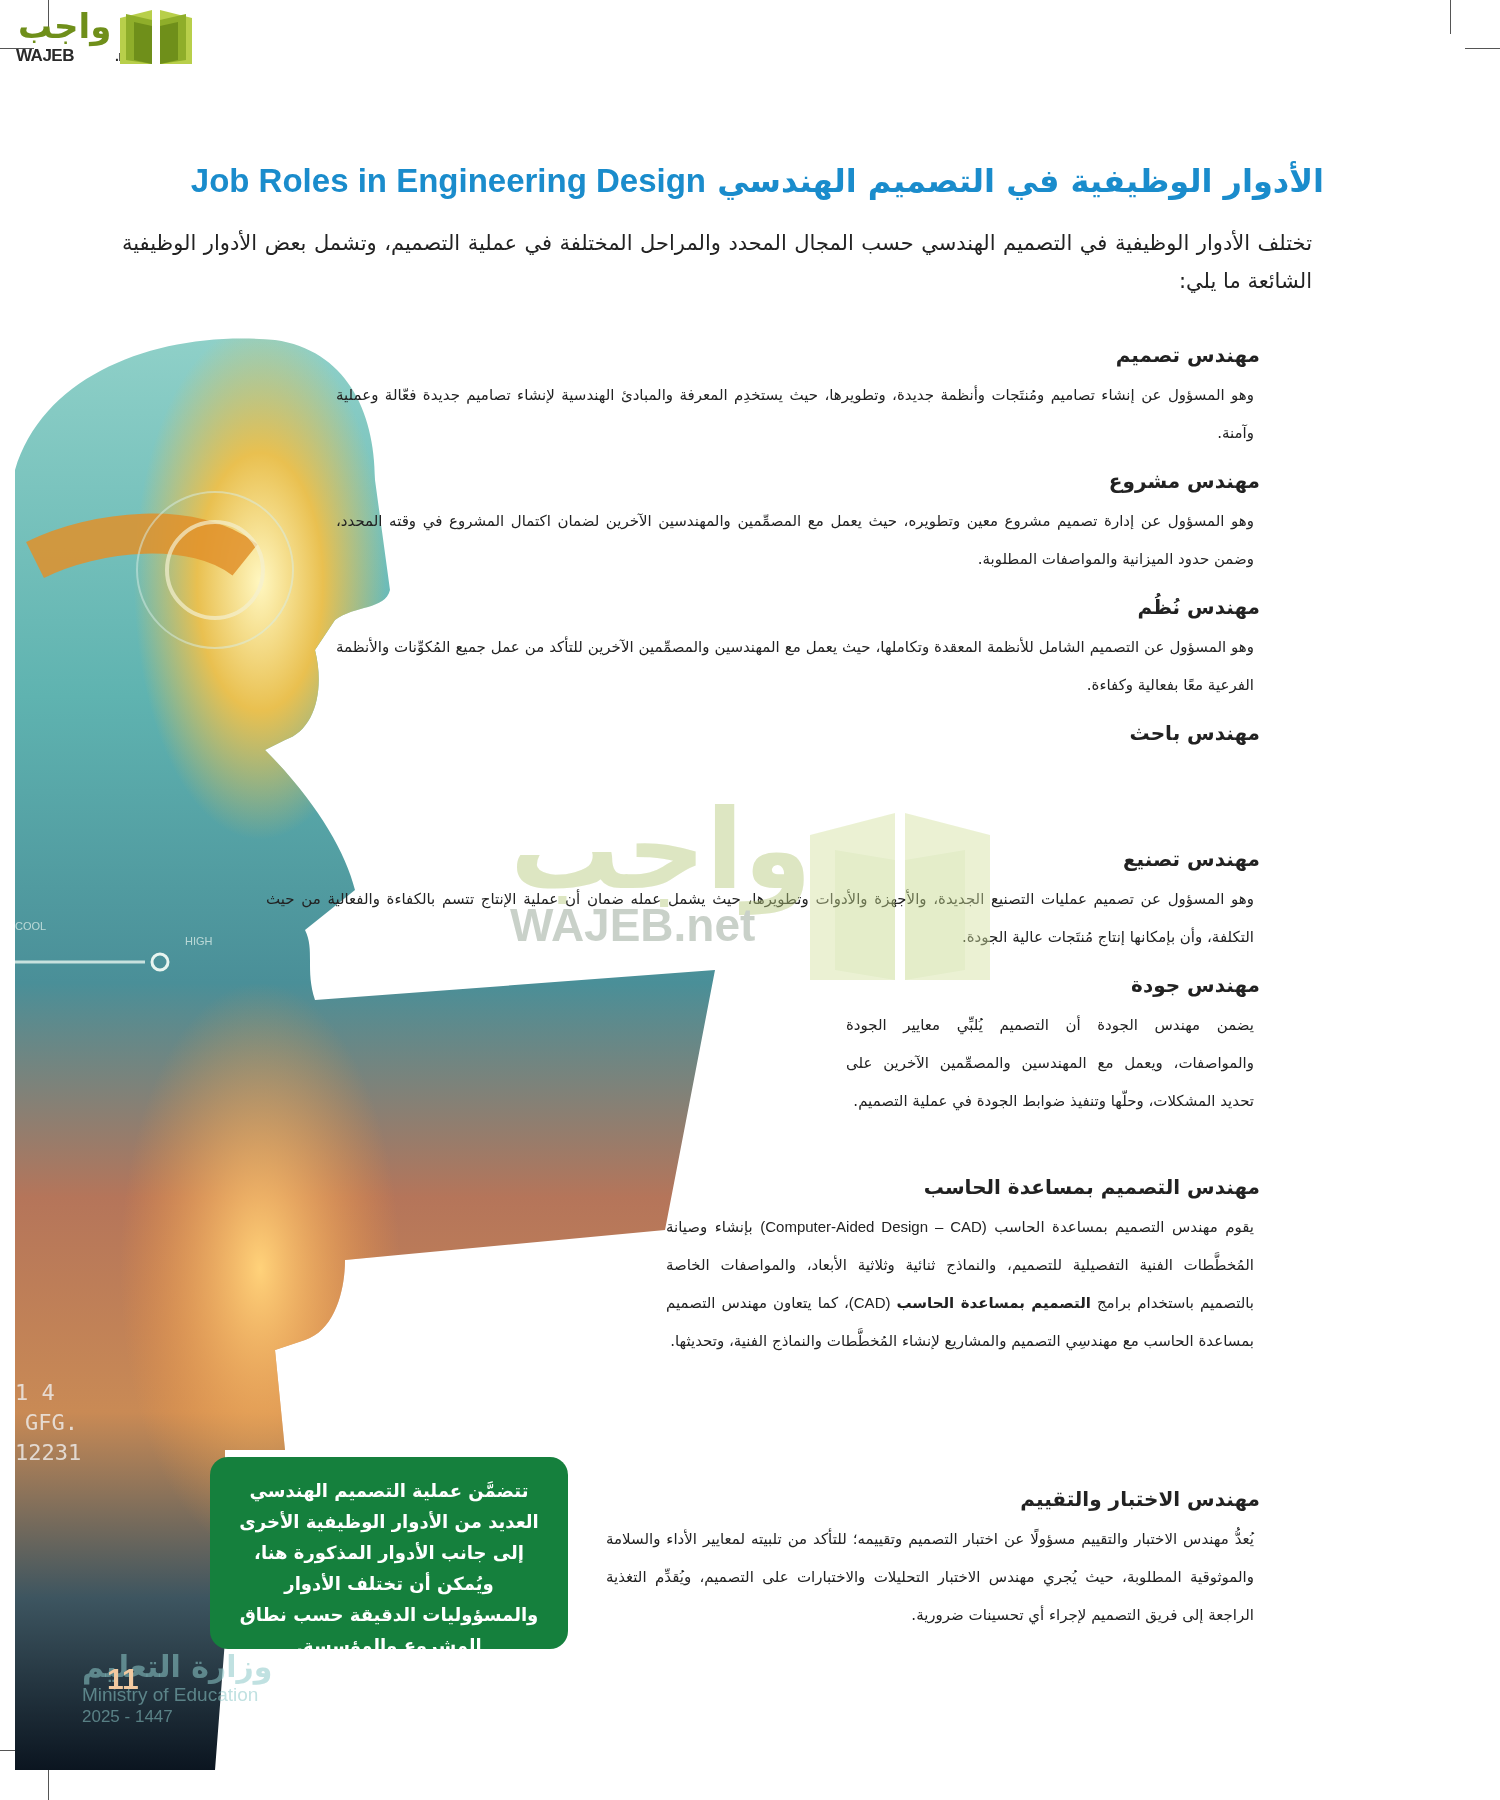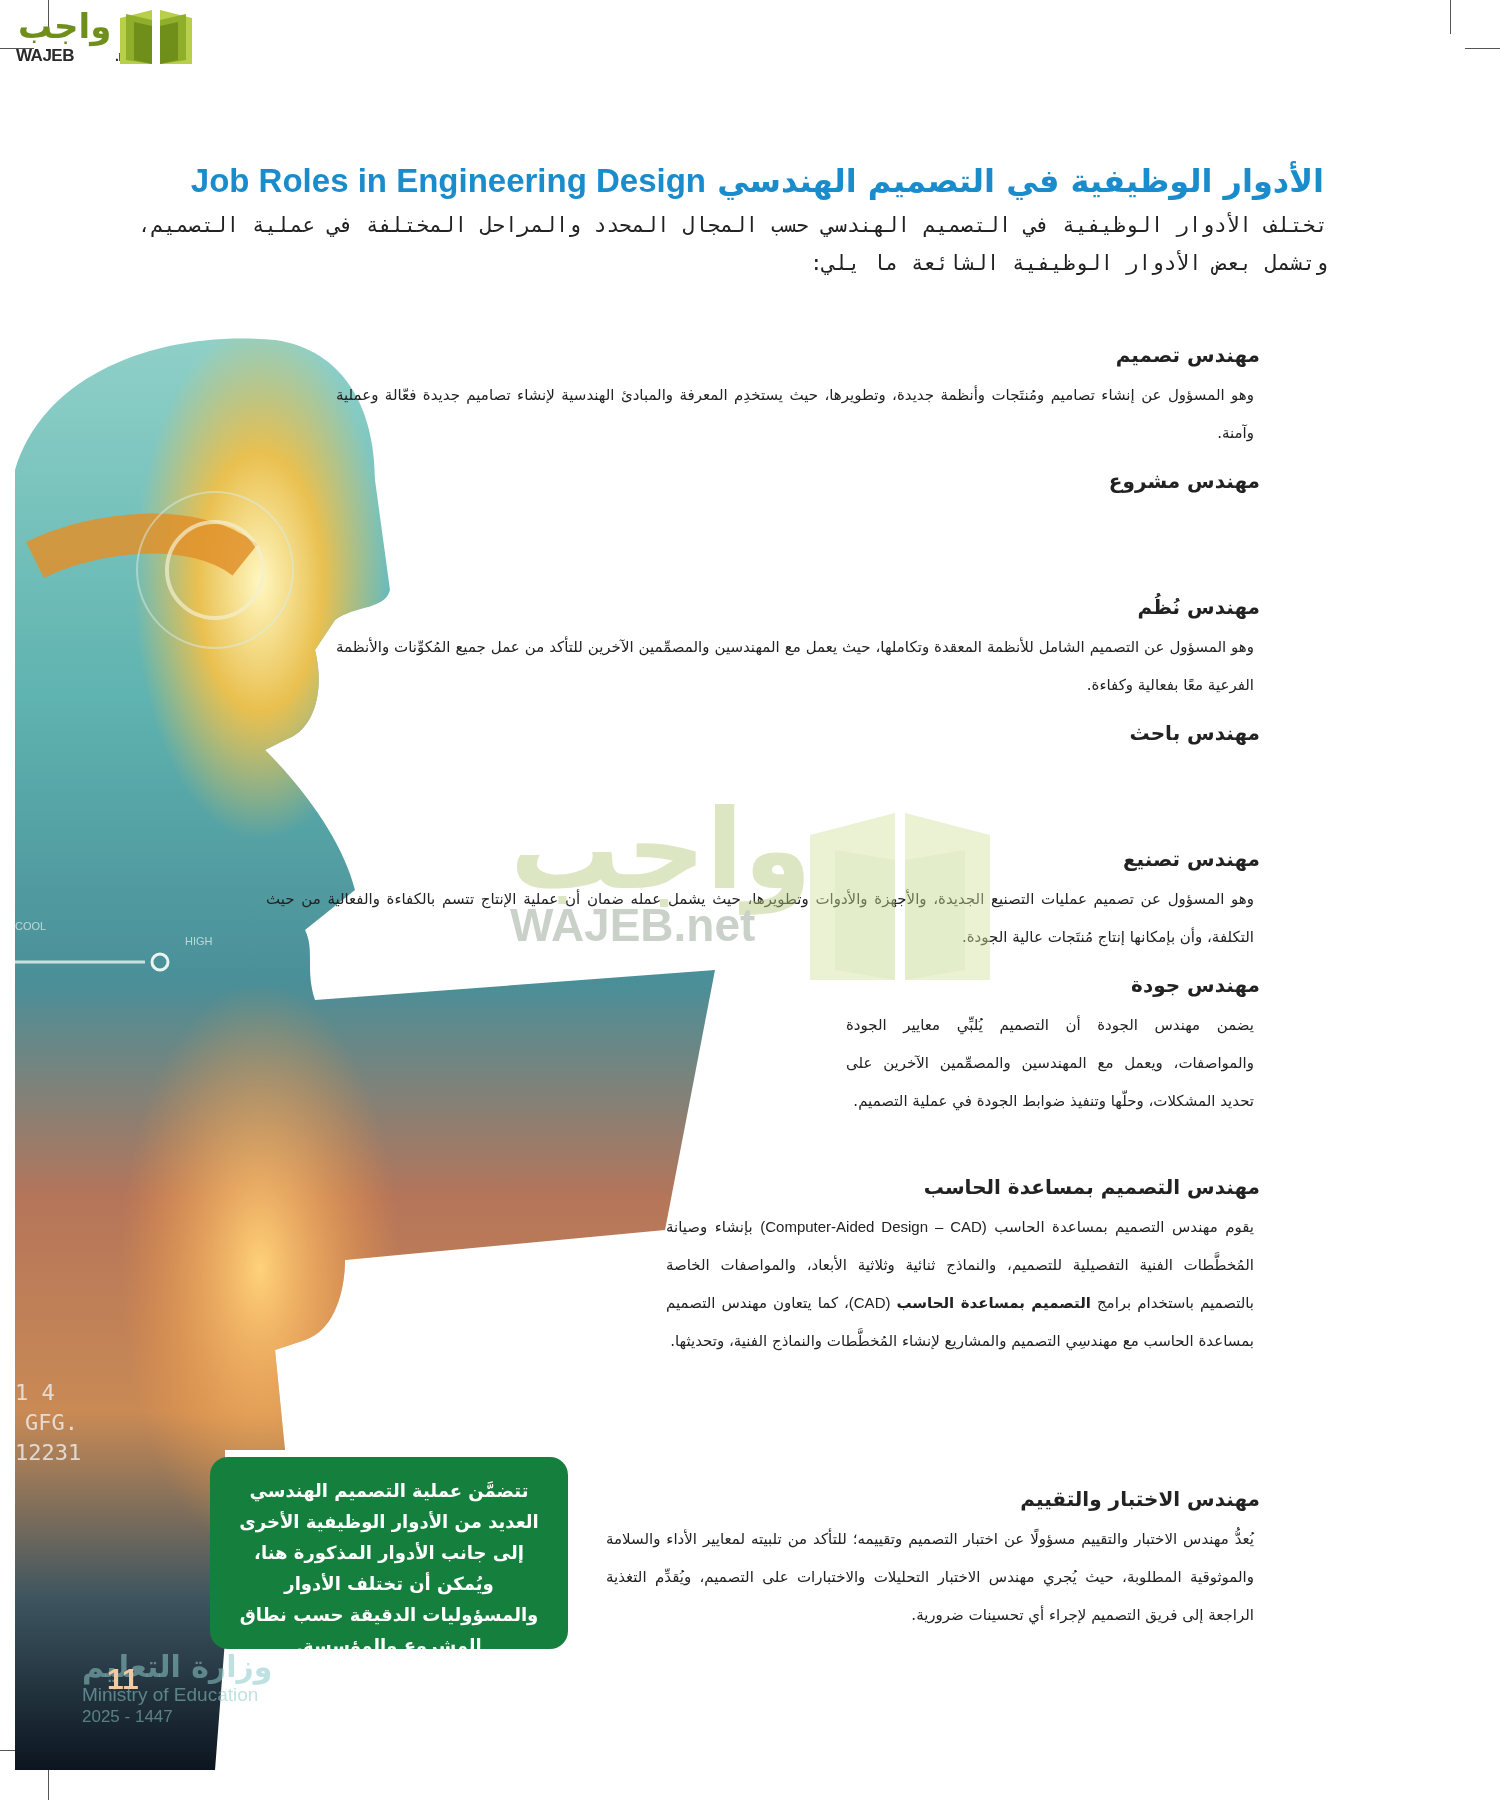--- a/index.html
+++ b/index.html
@@ -114,29 +114,30 @@
   <text x="0" y="1070" font-size="22" fill="#f0f0f0" opacity="0.8" font-family="DejaVu Sans Mono, monospace">1 4</text>
   <text x="10" y="1100" font-size="22" fill="#f0f0f0" opacity="0.8" font-family="DejaVu Sans Mono, monospace">GFG.</text>
   <text x="0" y="1130" font-size="22" fill="#f0f0f0" opacity="0.8" font-family="DejaVu Sans Mono, monospace">12231</text>
 </svg>
 
 <h1 class="page-title" style="margin:4px;">
   <span>الأدوار الوظيفية في التصميم الهندسي</span>
   <span class="en">Job Roles in Engineering Design</span>
 </h1>
 
-<p class="intro" style="margin:0;font-family:Liberation Mono, monospace;">تختلف الأدوار الوظيفية في التصميم الهندسي حسب المجال المحدد والمراحل المختلفة في عملية التصميم، وتشمل بعض الأدوار الوظيفية الشائعة ما يلي:</p>
+<p class="intro" style="margin:16px;">تختلف الأدوار الوظيفية في التصميم الهندسي حسب المجال المحدد والمراحل المختلفة في عملية التصميم، وتشمل بعض الأدوار الوظيفية الشائعة ما يلي:</p>
 
 <div class="section" style="top:326px;width:930px;">
   <h3>مهندس تصميم</h3>
   <p>وهو المسؤول عن إنشاء تصاميم ومُنتَجات وأنظمة جديدة، وتطويرها، حيث يستخدِم المعرفة والمبادئ الهندسية لإنشاء تصاميم جديدة فعّالة وعملية وآمنة.</p>
 </div>
 
 <div class="section" style="top:452px;width:930px;">
   <h3>مهندس مشروع</h3>
+  <p>وهو المسؤول عن إدارة تصميم مشروع معين وتطويره، حيث يعمل مع المصمِّمين والمهندسين الآخرين لضمان اكتمال المشروع في وقته المحدد، وضمن حدود الميزانية والمواصفات المطلوبة.</p>
 </div>
 
 <div class="section" style="top:578px;width:930px;">
   <h3>مهندس نُظُم</h3>
   <p>وهو المسؤول عن التصميم الشامل للأنظمة المعقدة وتكاملها، حيث يعمل مع المهندسين والمصمِّمين الآخرين للتأكد من عمل جميع المُكوِّنات والأنظمة الفرعية معًا بفعالية وكفاءة.</p>
 </div>
 
 <div class="section" style="top:704px;width:990px;">
   <h3>مهندس باحث</h3>
 </div>

